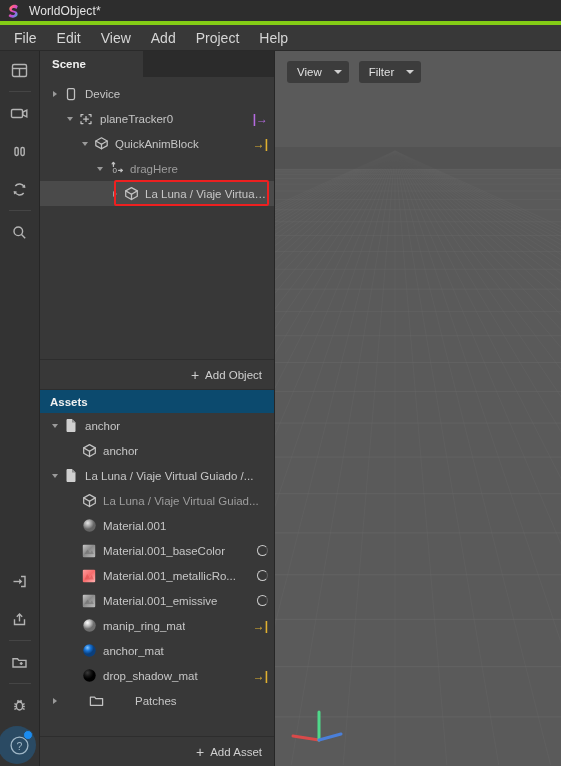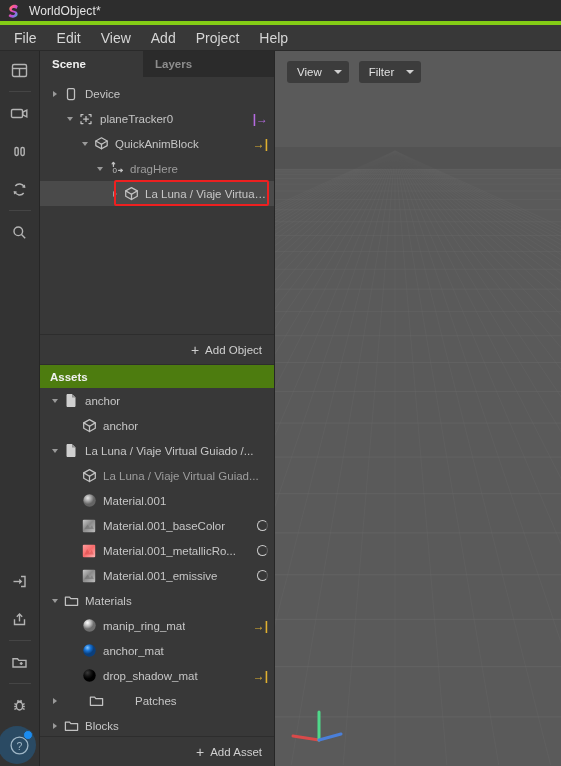--- a/index.html
+++ b/index.html
@@ -103,21 +103,21 @@
   
   .panel-foot {
     height: 30px; flex: 0 0 30px; background: #383838; border-top: 1px solid #2d2d2d;
     display: flex; align-items: center; justify-content: flex-end; padding-right: 12px;
   }
   .addbtn { display: flex; align-items: center; font-size: 11.5px; color: #cfcfcf; cursor: default; }
   .plus { font-size: 14px; margin-right: 6px; line-height: 1; }
 
   .assets-head {
     height: 24px; flex: 0 0 24px; display: flex; align-items: center; padding-left: 10px;
-    font-size: 11.5px; font-weight: bold; color: #f0f0f0; background: #4d7c0f;
+    font-size: 11.5px; font-weight: bold; color: #f0f0f0; background: #0c4a6e;
     border-top: 1px solid #2d2d2d;
   }
   .assets-list { flex: 1 1 auto; overflow: hidden; }
 
   
   .viewport { flex: 1 1 auto; position: relative; background: #5a5a5a; overflow: hidden; }
   .vp-toolbar { position: absolute; top: 0; left: 0; right: 0; height: 42px; display: flex; align-items: center; padding-left: 12px; gap: 10px; z-index: 4; }
   .dd {
     height: 22px; background: #3c3c3c; border-radius: 3px; display: flex; align-items: center;
     padding: 0 7px 0 10px; font-size: 11.5px; color: #e0e0e0; cursor: default; gap: 12px;
@@ -240,21 +240,20 @@
           <text x="10.5" y="14.6" text-anchor="middle" font-size="10.5" fill="#9fb6c6" font-family="Liberation Sans, sans-serif">?</text>
         </svg>
         <div class="help-dot"></div>
       </div>
     </div>
 
     <div class="leftpanel">
 
       <div class="tabs">
         <div class="tab active">Scene</div>
-        <div class="tab wide">Layers</div>
       </div>
 
       <div class="tree scene-tree-wrap">
         <div id="scene-rows">
             <div class="row" style="padding-left: 8px;">
               <span class="tw">
                 <span class="caret right"></span>
               </span>
               <span class="ricon">
                 <svg width="14" height="14" viewBox="0 0 14 14">
@@ -443,31 +442,20 @@
                       <stop offset="100%" stop-color="#bdbdbd"></stop>
                     </linearGradient>
                   </defs>
         <rect x="0.8" y="0.8" width="12.4" height="12.4" rx="1" fill="url(#tg1)"></rect>
         <path d="M2.5 10 L5.5 5.5 L8 9 L10 6.5 L11.8 10Z" fill="#6e6e6e" opacity=".55"></path>
                 </svg>
               </span>
               <span class="rlabel">Material.001_emissive</span>
               <span class="rcircle"></span>
             </div>
-            <div class="row" style="padding-left: 8px;">
-              <span class="tw">
-                <span class="caret down"></span>
-              </span>
-              <span class="ricon">
-                <svg width="15" height="14" viewBox="0 0 15 14">
-        <path d="M1.4 3.2h4.2l1.2 1.5h6.8v6.6H1.4Z" style="stroke:#c2c2c2;fill:none;stroke-width:1.25;stroke-linejoin:round;stroke-linecap:round"></path>
-                </svg>
-              </span>
-              <span class="rlabel">Materials</span>
-            </div>
             <div class="row" style="padding-left: 26px;">
               <span class="tw"></span>
               <span class="ricon">
                 <svg width="15" height="15" viewBox="0 0 15 15">
         <defs>
                     <radialGradient id="mg2" cx="34%" cy="28%">
                       <stop offset="0%" stop-color="#ffffff"></stop>
                       <stop offset="55%" stop-color="#b9b9b9"></stop>
                       <stop offset="100%" stop-color="#6e6e6e"></stop>
                     </radialGradient>
@@ -514,31 +502,20 @@
             <div class="row" style="padding-left: 8px; gap: 25px;">
               <span class="tw">
                 <span class="caret right"></span>
               </span>
               <span class="ricon">
                 <svg width="15" height="14" viewBox="0 0 15 14">
         <path d="M1.4 3.2h4.2l1.2 1.5h6.8v6.6H1.4Z" style="stroke:#c2c2c2;fill:none;stroke-width:1.25;stroke-linejoin:round;stroke-linecap:round"></path>
                 </svg>
               </span>
               <span class="rlabel">Patches</span>
-            </div>
-            <div class="row" style="padding-left: 8px;">
-              <span class="tw">
-                <span class="caret right"></span>
-              </span>
-              <span class="ricon">
-                <svg width="15" height="14" viewBox="0 0 15 14">
-        <path d="M1.4 3.2h4.2l1.2 1.5h6.8v6.6H1.4Z" style="stroke:#c2c2c2;fill:none;stroke-width:1.25;stroke-linejoin:round;stroke-linecap:round"></path>
-                </svg>
-              </span>
-              <span class="rlabel">Blocks</span>
             </div>
           </div>
       </div>
 
       <div class="panel-foot">
         <div class="addbtn">
           <span class="plus">+</span>
           <span>Add Asset</span>
         </div>
       </div>

